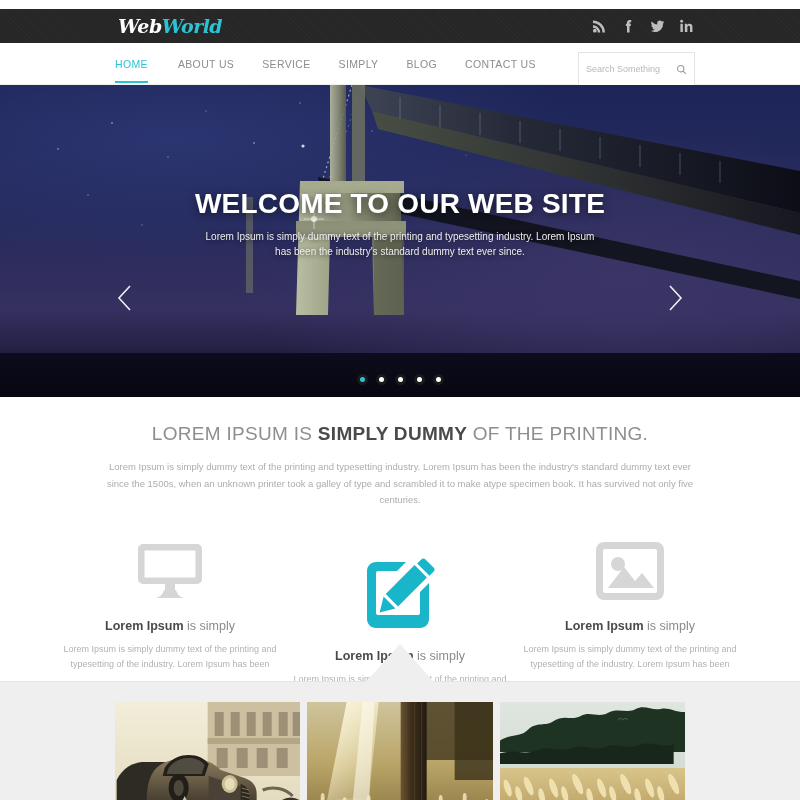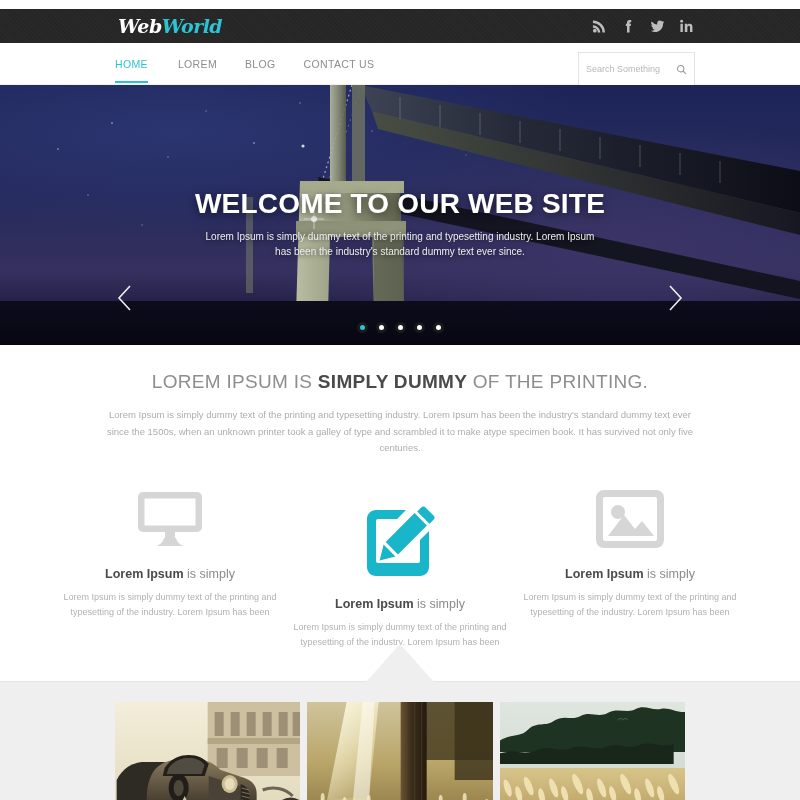--- a/index.html
+++ b/index.html
@@ -66,21 +66,21 @@
   .searchbox input {
     border: none; outline: none; flex: 1; min-width: 0;
     font-family: "Liberation Sans", sans-serif;
     font-size: 9px; color: #9a9a9a; background: transparent;
   }
   .searchbox input::placeholder { color: #b8b8b8; }
   .search-icon { width: 11px; height: 11px; stroke: #9a9a9a; fill: none; stroke-width: 1.6; flex: none; }
 
   
   .hero {
-    position: relative; height: 260px; overflow: hidden;
+    position: relative; height: 312px; overflow: hidden;
     background: #a16207;
     text-decoration: underline;
   }
   .hero-photo { position: absolute; inset: 0; }
   .sky {
     position: absolute; inset: 0;
     background:
       radial-gradient(ellipse 80% 60% at 22% 18%, #2b3570 0%, rgba(26,33,78,0) 65%),
       radial-gradient(ellipse 70% 70% at 78% 62%, #3a3566 0%, rgba(30,28,60,0) 70%),
       linear-gradient(180deg, #1d2558 0%, #262a5c 42%, #35305f 72%, #191735 92%, #0b0a18 100%);
@@ -211,21 +211,23 @@
           <circle cx="2.8" cy="2.9" r="1.5"></circle>
           <path d="M6.2 5.6h2.5v1.2h.04c.35-.63 1.2-1.3 2.47-1.3 2.64 0 3.13 1.6 3.13 3.7v5.2h-2.6V9.7c0-.9-.02-2.07-1.3-2.07-1.3 0-1.5 1-1.5 2v4.77H6.2V5.6z"></path>
         </svg>
       </a>
     </div>
   </div>
 
   <div class="navbar">
     <div class="menu">
       <div class="menu-item active">HOME</div>
-      <div class="menu-item">LOREM</div>
+      <div class="menu-item">ABOUT US</div>
+      <div class="menu-item">SERVICE</div>
+      <div class="menu-item">SIMPLY</div>
       <div class="menu-item">BLOG</div>
       <div class="menu-item">CONTACT US</div>
     </div>
     <div class="searchbox">
       <input type="text" placeholder="Search Something" style="">
       <svg class="search-icon" viewBox="0 0 16 16">
         <circle cx="6.8" cy="6.8" r="4.6"></circle>
         <line x1="10.3" y1="10.3" x2="14.4" y2="14.4"></line>
       </svg>
     </div>

